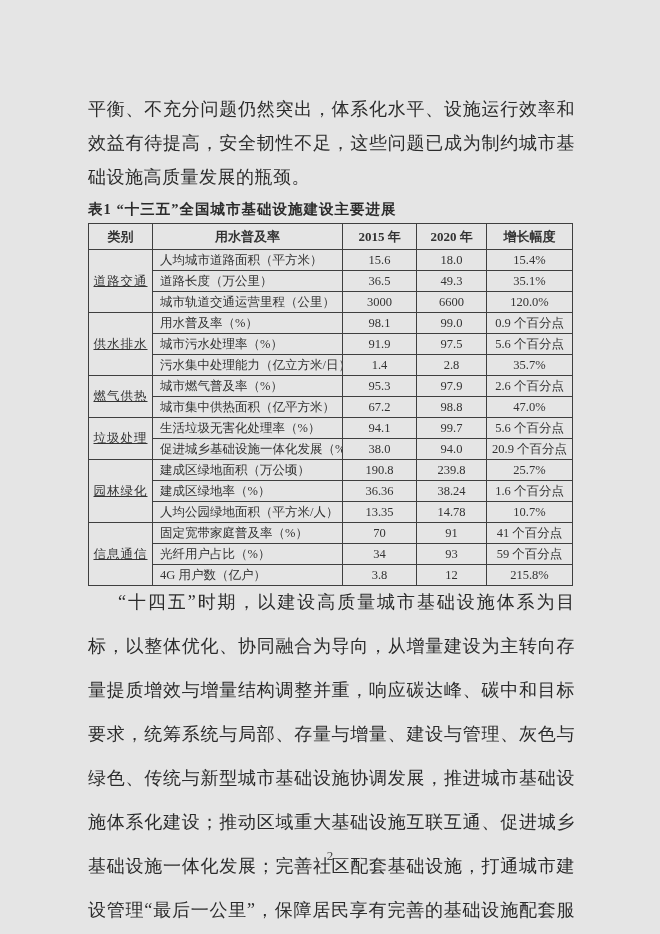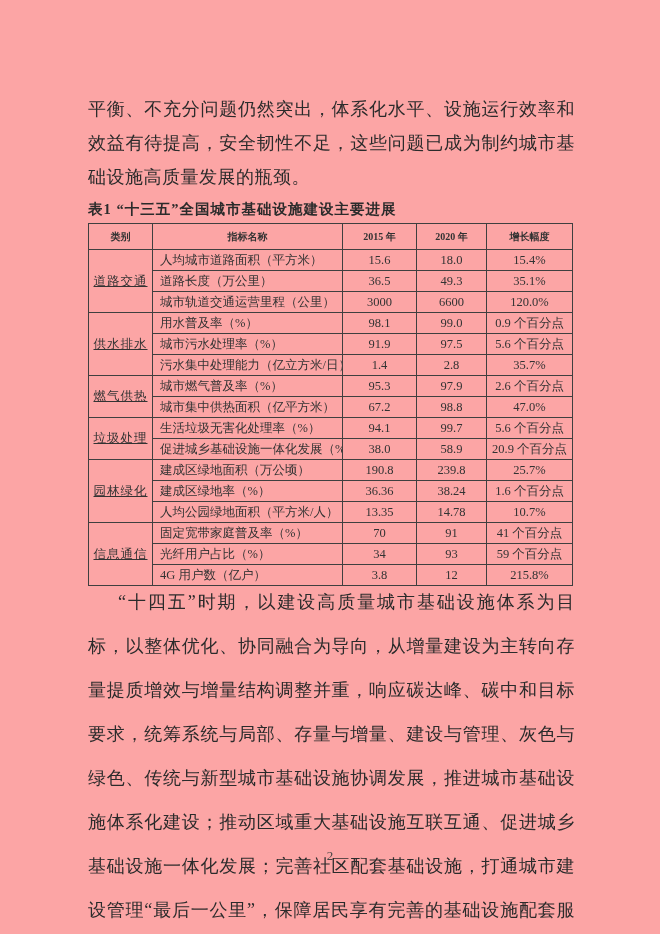--- a/index.html
+++ b/index.html
@@ -8,21 +8,21 @@
     height: 934px;
     background: #ffffff;
     position: relative;
     font-family: "Liberation Serif", "DejaVu Serif", serif;
     color: #2b2b2b;
     overflow: hidden;
   }
   .page {
     position: absolute;
     inset: 0;
-    background: #fca5a5;
+    background: #e5e5e5;
   }
   .para {
     position: absolute;
     left: 88px;
     width: 487px;
     margin: 0;
     text-align: justify;
     font-size: 18px;
     letter-spacing: 0.5px;
   }
@@ -60,21 +60,21 @@
     border: 1px solid #3f3f3f;
     text-align: center;
     padding: 0 2px;
     height: 20px;
     line-height: 15px;
     overflow: hidden;
   }
   table.progress thead th {
     height: 25px;
     font-weight: bold;
-    font-size: 10px;
+    font-size: 13px;
   }
   table.progress td.indicator {
     text-align: left;
     padding-left: 7px;
     white-space: nowrap;
   }
   table.progress td.category {
     letter-spacing: 1px;
     text-decoration: underline;
   }
@@ -101,21 +101,21 @@
     <colgroup>
       <col style="width:64px">
       <col style="width:190px">
       <col style="width:74px">
       <col style="width:70px">
       <col style="width:86px">
     </colgroup>
     <thead>
       <tr>
         <th>类别</th>
-        <th>指标名称</th>
+        <th>用水普及率</th>
         <th>2015 年</th>
         <th>2020 年</th>
         <th>增长幅度</th>
       </tr>
     </thead>
     <tbody id="table-body">
         <tr>
           <td rowspan="3" class="category">道路交通</td>
           <td class="indicator">人均城市道路面积（平方米）</td>
           <td>15.6</td>
@@ -169,21 +169,21 @@
         <tr>
           <td rowspan="2" class="category">垃圾处理</td>
           <td class="indicator">生活垃圾无害化处理率（%）</td>
           <td>94.1</td>
           <td>99.7</td>
           <td>5.6 个百分点</td>
         </tr>
         <tr>
           <td class="indicator">促进城乡基础设施一体化发展（%）</td>
           <td>38.0</td>
-          <td>58.9</td>
+          <td>94.0</td>
           <td>20.9 个百分点</td>
         </tr>
         <tr>
           <td rowspan="3" class="category">园林绿化</td>
           <td class="indicator">建成区绿地面积（万公顷）</td>
           <td>190.8</td>
           <td>239.8</td>
           <td>25.7%</td>
         </tr>
         <tr>

